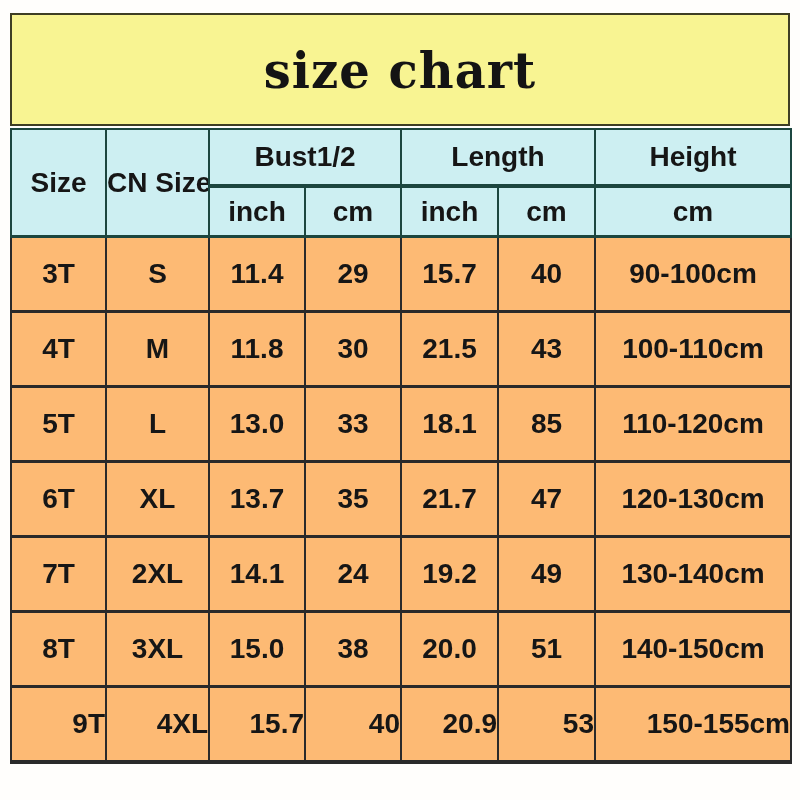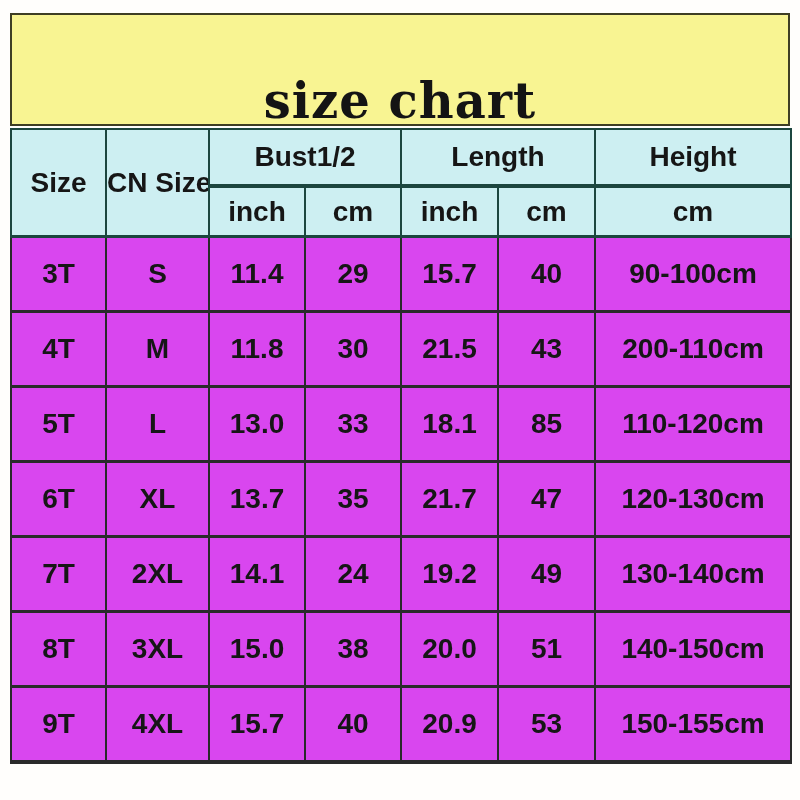--- a/index.html
+++ b/index.html
@@ -16,21 +16,21 @@
   }
   .banner {
     position: absolute;
     left: 10px;
     top: 13px;
     width: 776px;
     height: 109px;
     background: #f8f492;
     border: 2px solid #3e3e24;
     display: flex;
-    align-items: flex-end;
+    align-items: center;
     justify-content: center;
   }
   .banner-title {
     font-family: "DejaVu Serif", serif;
     font-weight: 700;
     font-size: 48px;
     color: #141414;
     letter-spacing: 1px;
     line-height: 1;
     transform: scaleY(1.05);
@@ -60,32 +60,33 @@
     font-size: 28px;
   }
   .size-table thead tr.group-row th {
     height: 54px;
   }
   .size-table thead tr.unit-row th {
     height: 47px;
     border-top-width: 4px;
   }
   .size-table tbody td {
-    background: #d946ef;
+    background: #fdba74;
     border: 2px solid #2a2a2a;
     border-top-width: 3px;
     border-bottom-width: 3px;
     height: 72px;
     font-size: 28px;
   }
   .size-table tbody tr:first-child td {
     border-top-color: #1c463f;
   }
   .size-table tbody tr:last-child td {
     border-bottom-width: 4px;
+    text-align: right;
   }
 </style>
 </head>
 <body>
 
 <div class="page">
 
   <div class="banner">
     <span class="banner-title">size chart</span>
   </div>
@@ -126,21 +127,21 @@
         <td>40</td>
         <td>90-100cm</td>
       </tr>
       <tr>
         <td>4T</td>
         <td>M</td>
         <td>11.8</td>
         <td>30</td>
         <td>21.5</td>
         <td>43</td>
-        <td>200-110cm</td>
+        <td>100-110cm</td>
       </tr>
       <tr>
         <td>5T</td>
         <td>L</td>
         <td>13.0</td>
         <td>33</td>
         <td>18.1</td>
         <td>85</td>
         <td>110-120cm</td>
       </tr>

